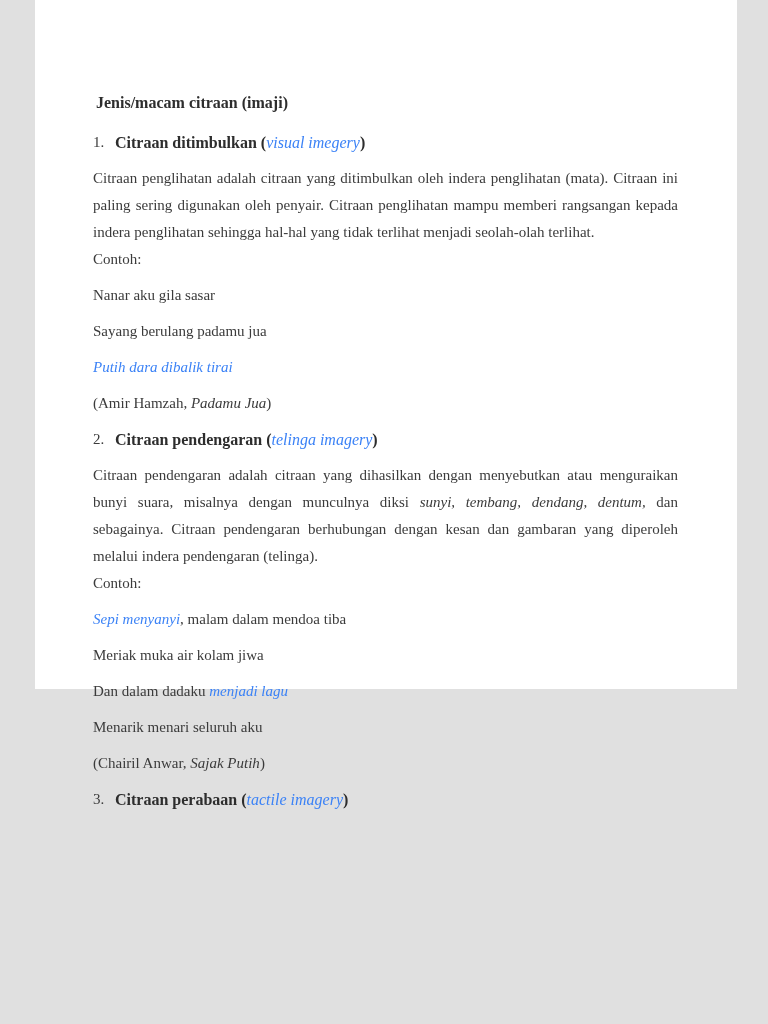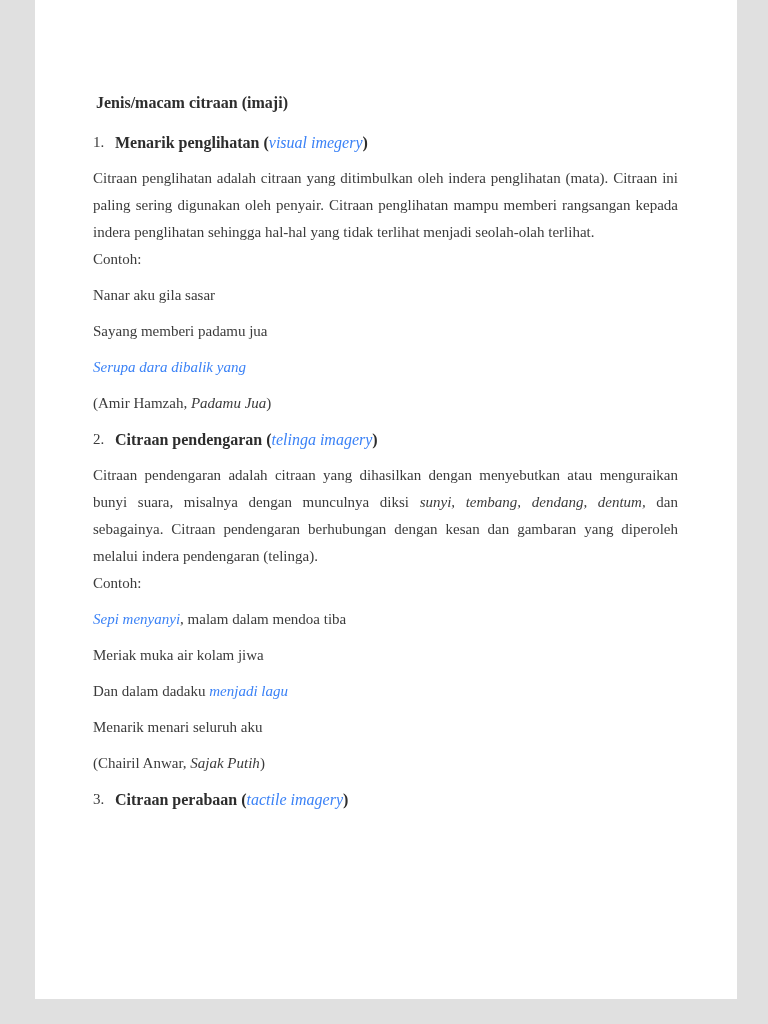--- a/index.html
+++ b/index.html
@@ -5,21 +5,21 @@
   * { margin: 0; padding: 0; box-sizing: border-box; }
   html, body { width: 768px; height: 1024px; overflow: hidden; }
   body {
     position: relative;
     background: #e0e0e0;
     font-family: "Liberation Serif", "DejaVu Serif", serif;
   }
   .paper {
     position: absolute;
     left: 35px; top: 0;
-    width: 702px; height: 999px;
+    width: 702px; height: 689px;
     background: #ffffff;
   }
   .content {
     padding: 89px 59px 0 58px;
     color: #3b3b3b;
     font-size: 15px;
     line-height: 27px;
   }
   .doc-title {
     font-weight: bold;
@@ -58,27 +58,27 @@
   .seg-bi { font-weight: normal; font-style: italic; color: #3b82f6; }
 </style>
 </head>
 <body>
 
 <div class="paper">
   <div class="content">
       <div class="doc-title"><span class="seg-b">Jenis/macam citraan (imaji)</span></div>
       <div class="heading">
         <span class="hnum">1.</span>
-        <span class="htext"><span class="seg-b">Menarik penglihatan (</span><span class="seg-bi">visual imegery</span><span class="seg-b">)</span></span>
+        <span class="htext"><span class="seg-b">Citraan ditimbulkan (</span><span class="seg-bi">visual imegery</span><span class="seg-b">)</span></span>
       </div>
       <p class="para justify"><span>Citraan penglihatan adalah citraan yang ditimbulkan oleh indera penglihatan (mata). Citraan ini paling sering digunakan oleh penyair. Citraan penglihatan mampu memberi rangsangan kepada indera penglihatan sehingga hal-hal yang tidak terlihat menjadi seolah-olah terlihat.</span></p>
       <p class="para"><span>Contoh:</span></p>
       <p class="para"><span>Nanar aku gila sasar</span></p>
-      <p class="para"><span>Sayang memberi padamu jua</span></p>
-      <p class="para"><span class="seg-bi">Serupa dara dibalik yang</span></p>
+      <p class="para"><span>Sayang berulang padamu jua</span></p>
+      <p class="para"><span class="seg-bi">Putih dara dibalik tirai</span></p>
       <p class="para"><span>(Amir Hamzah, </span><span class="seg-i">Padamu Jua</span><span>)</span></p>
       <div class="heading">
         <span class="hnum">2.</span>
         <span class="htext"><span class="seg-b">Citraan pendengaran (</span><span class="seg-bi">telinga imagery</span><span class="seg-b">)</span></span>
       </div>
       <p class="para justify"><span>Citraan pendengaran adalah citraan yang dihasilkan dengan menyebutkan atau menguraikan bunyi suara, misalnya dengan munculnya diksi </span><span class="seg-i">sunyi, tembang, dendang, dentum,</span><span> dan sebagainya. Citraan pendengaran berhubungan dengan kesan dan gambaran yang diperoleh melalui indera pendengaran (telinga).</span></p>
       <p class="para"><span>Contoh:</span></p>
       <p class="para"><span class="seg-bi">Sepi menyanyi</span><span>, malam dalam mendoa tiba</span></p>
       <p class="para"><span>Meriak muka air kolam jiwa</span></p>
       <p class="para"><span>Dan dalam dadaku </span><span class="seg-bi">menjadi lagu</span></p>

